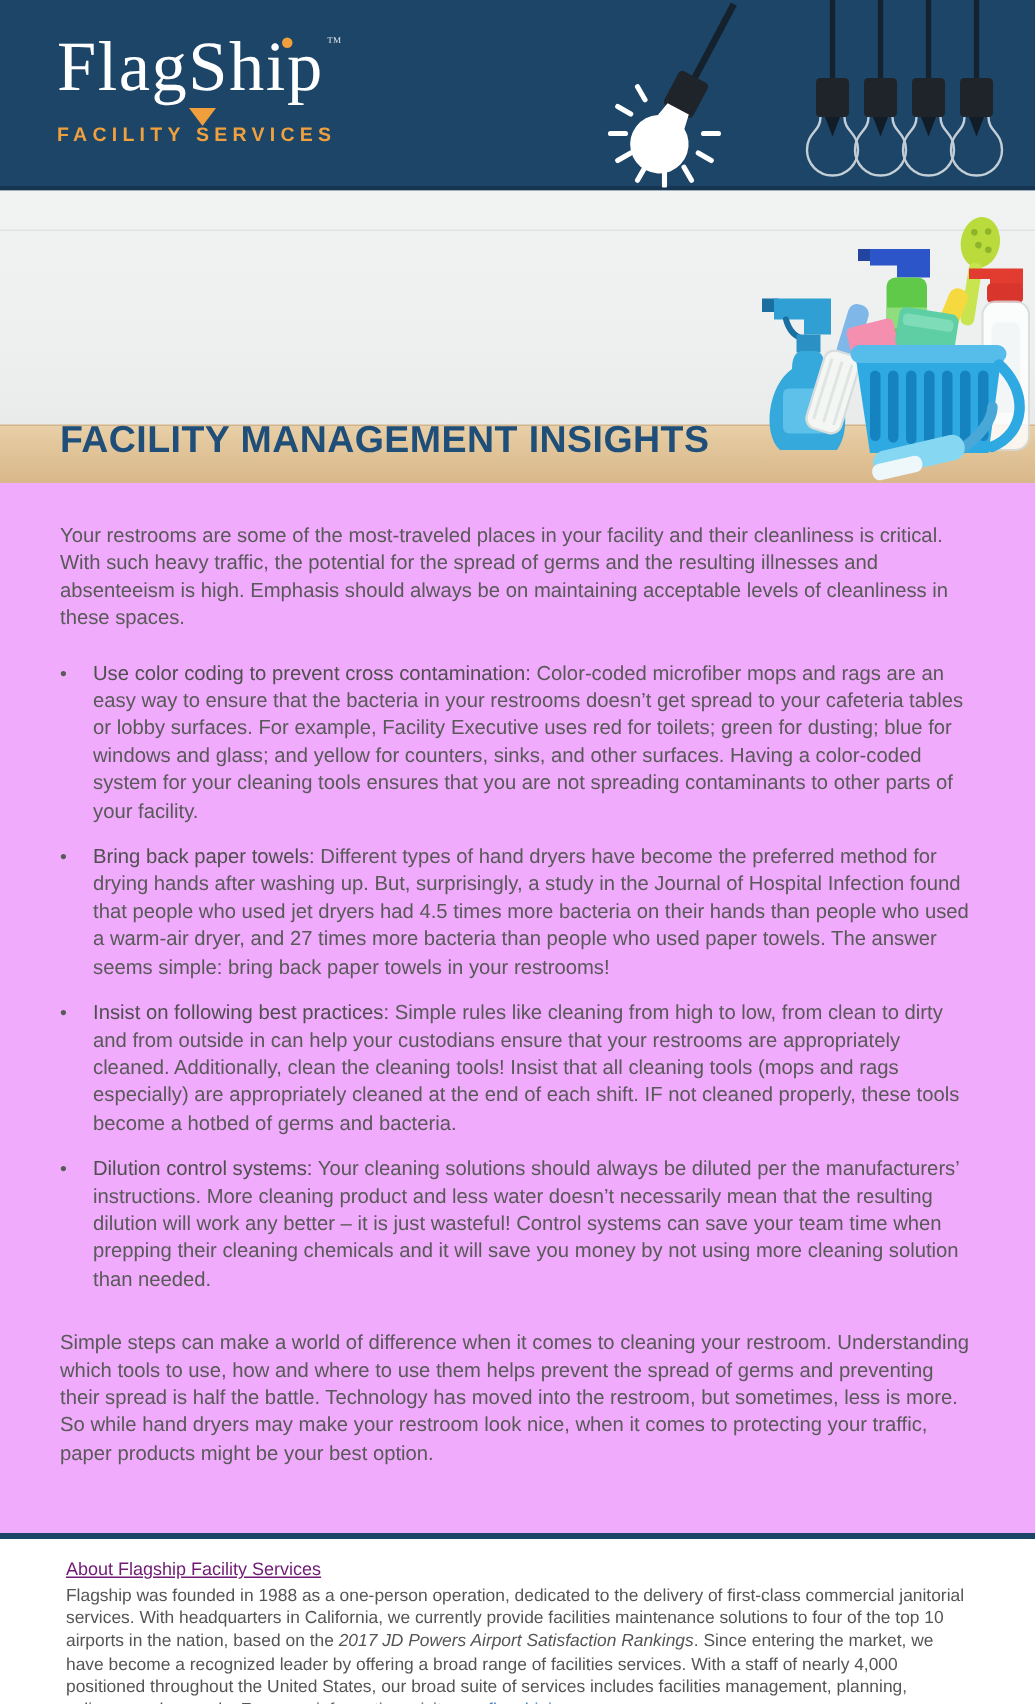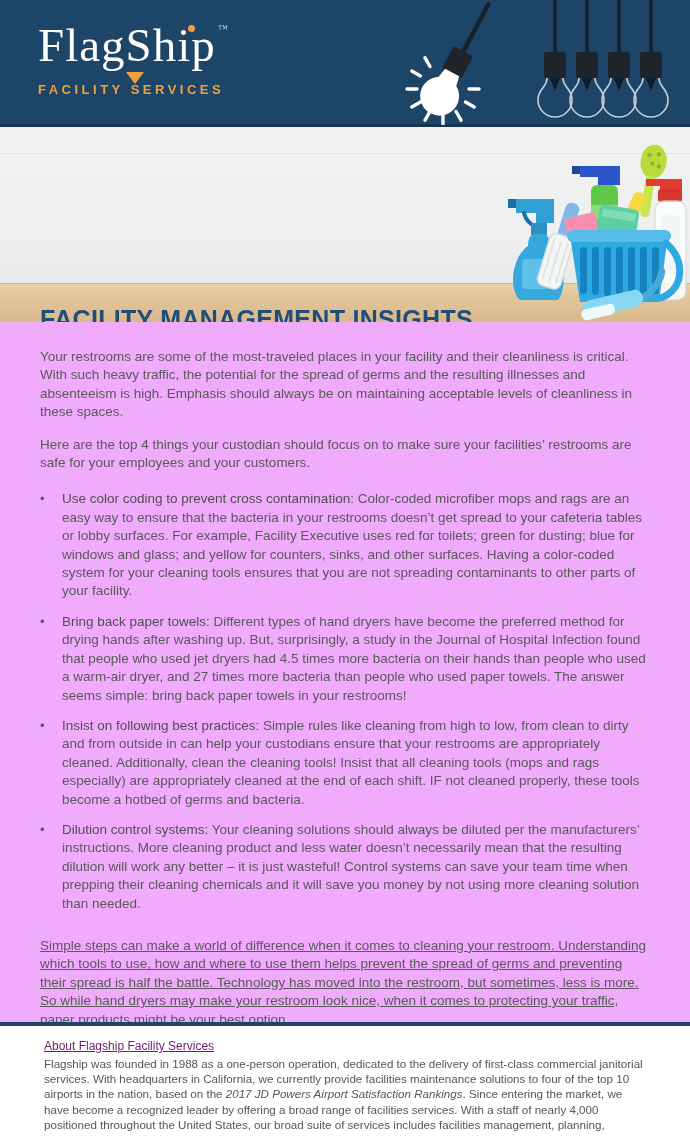--- a/index.html
+++ b/index.html
@@ -49,38 +49,38 @@
     overflow:hidden;
   }
   .hero-wall-line { position:absolute; left:0; right:0; top:26px; height:1px; background:rgba(120,125,122,0.12); }
   .hero-table {
     position:absolute; left:0; right:0; bottom:0; height:39px;
     background:linear-gradient(180deg,#e9d0a8 0%, #e3c79c 30%, #d9b88b 100%);
     border-top:1px solid #d2b489;
   }
   .hero-supplies { position:absolute; right:0; top:12px; width:192px; height:183px; }
   .hero-heading {
-    position:absolute; left:40px; top:178px;
+    position:absolute; left:40px; top:152px;
     color:#1f4e79; font-size:25px; font-weight:bold; letter-spacing:0.3px;
   }
 
   
   .article {
     flex:0 0 auto; height:700px; padding:26px 40px 0 40px;
     font-size:13.5px; line-height:18.4px; color:#595959;
     background:#f0abfc; overflow:hidden;
   }
   .article p.para { margin:0; }
   .p-gap-lg { margin-top:14px !important; }
   .bullets { margin-top:18px; }
   .bullet { display:flex; margin-bottom:12px; }
   .bullet-marker { width:22px; flex:0 0 22px; color:#595959; font-size:13px; line-height:18.4px; }
   .bullet-body { flex:1; }
   .bullet-lead { font-weight:normal; color:#4f4f4f; }
-  .closing-1 { margin-top:24px !important;text-decoration:underline; }
+  .closing-1 { margin-top:24px !important; }
 
   
   .footer-sep { height:4px; background:#1c4568; flex:0 0 auto; }
   .footer { flex:1; background:#ffffff; padding:13px 44px 0 44px; color:#555555; }
   .footer-heading {
     font-size:12px; text-decoration:underline; color:#701a75; margin-bottom:3px; font-weight:normal;
   }
   .footer-text { font-size:11.6px; line-height:15.2px; }
   .footer-link { color:#3a7dbf; text-decoration:underline; cursor:pointer; }
   .italic { font-style:italic;text-align:center; }
@@ -224,21 +224,20 @@
         <rect x="82" y="164" width="34" height="11" rx="5" fill="#eef7fa"></rect>
       </g>
     </svg>
 
     <div class="hero-heading">FACILITY MANAGEMENT INSIGHTS</div>
 
   </div>
 
   <div class="article">
     <p class="para">Your restrooms are some of the most-traveled places in your facility and their cleanliness is critical. With such heavy traffic, the potential for the spread of germs and the resulting illnesses and absenteeism is high. Emphasis should always be on maintaining acceptable levels of cleanliness in these spaces.</p>
-    <p class="para p-gap-lg">Here are the top 4 things your custodian should focus on to make sure your facilities’ restrooms are safe for your employees and your customers.</p>
 
     <div class="bullets">
       <div class="bullet">
         <span class="bullet-marker">•</span>
         <span class="bullet-body"><span class="bullet-lead">Use color coding to prevent cross contamination:</span><span> Color-coded microfiber mops and rags are an easy way to ensure that the bacteria in your restrooms doesn’t get spread to your cafeteria tables or lobby surfaces.  For example, Facility Executive uses red for toilets; green for dusting; blue for windows and glass; and yellow for counters, sinks, and other surfaces. Having a color-coded system for your cleaning tools ensures that you are not spreading contaminants to other parts of your facility.</span></span>
       </div>
       <div class="bullet">
         <span class="bullet-marker">•</span>
         <span class="bullet-body"><span class="bullet-lead">Bring back paper towels:</span><span> Different types of hand dryers have become the preferred method for drying hands after washing up. But, surprisingly, a study in the Journal of Hospital Infection found that people who used jet dryers had 4.5 times more bacteria on their hands than people who used a warm-air dryer, and 27 times more bacteria than people who used paper towels. The answer seems simple: bring back paper towels in your restrooms!</span></span>
       </div>

